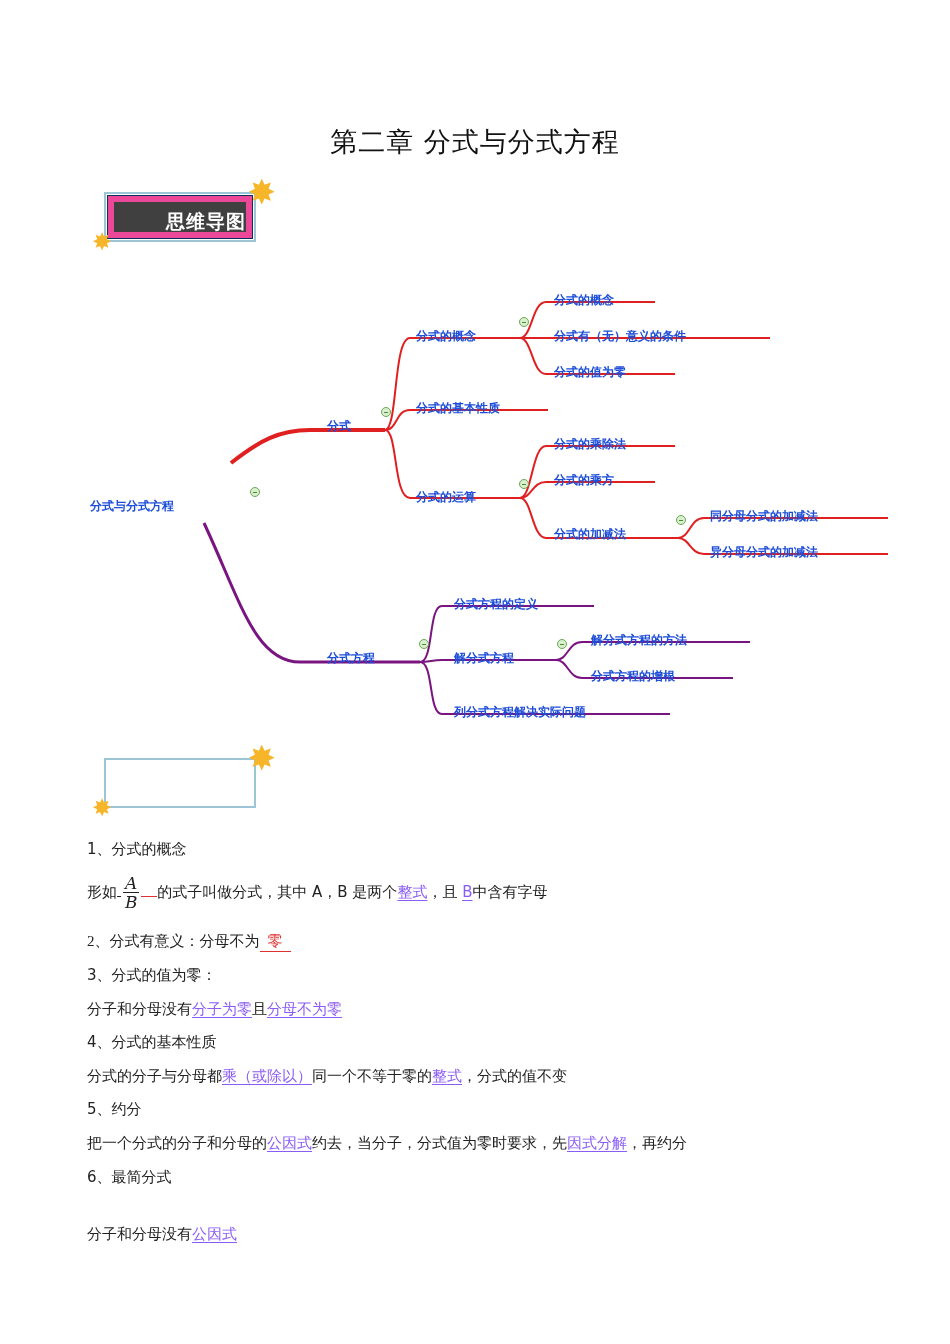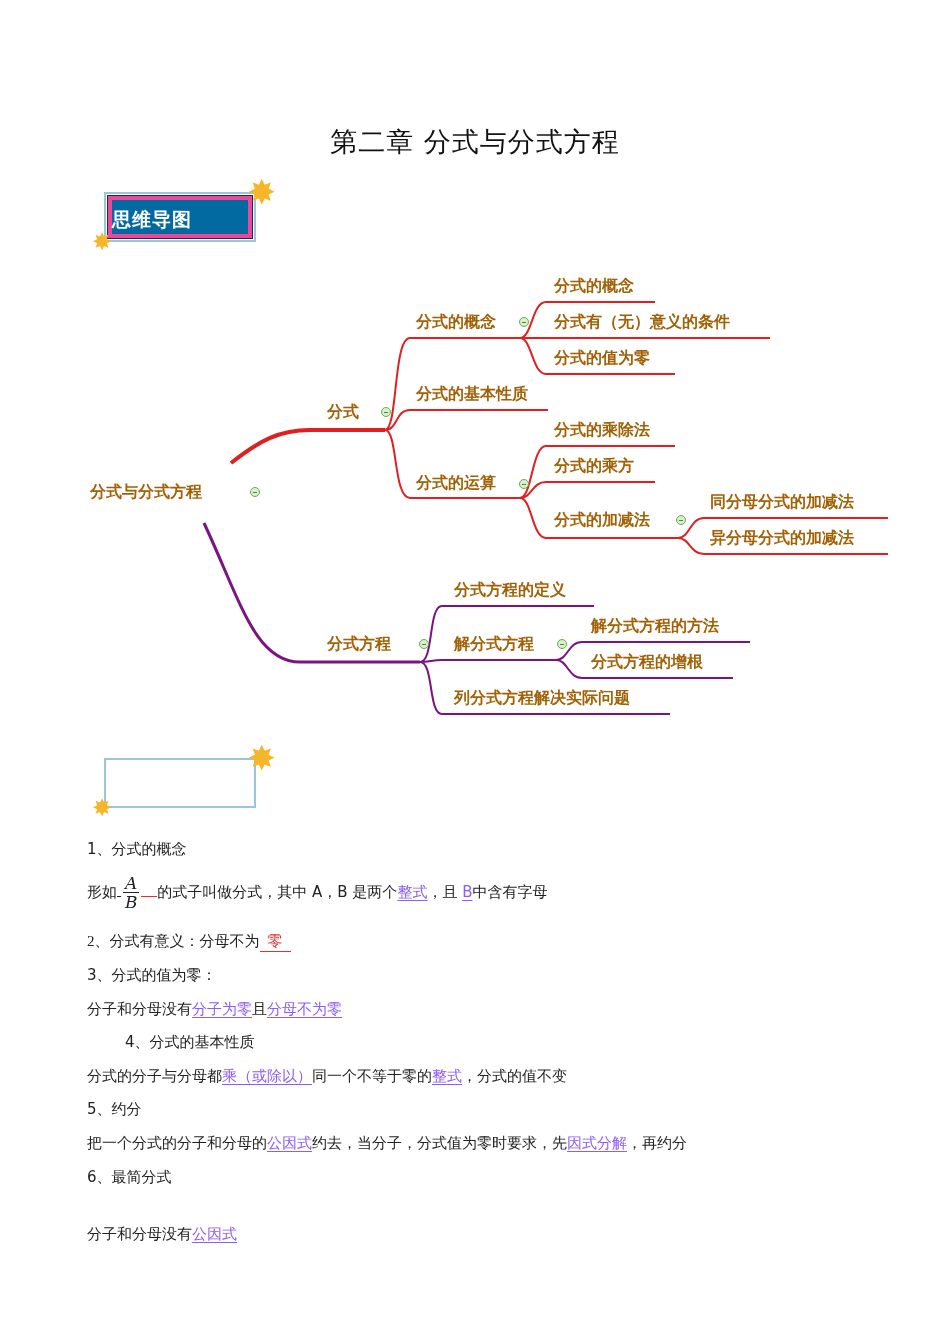--- a/index.html
+++ b/index.html
@@ -4,26 +4,26 @@
 <style>
   html, body { margin:0; padding:0; background:#ffffff; }
   body { width:950px; height:1344px; position:relative; overflow:hidden;
          font-family:"DejaVu Sans","Liberation Sans",sans-serif; color:#222; }
   .title { position:absolute; left:0; width:950px; top:124px; text-align:center;
            font-size:27px; color:#111; letter-spacing:1px; }
   .badge { position:absolute; width:158px; height:48px; }
   .badge .frame { position:absolute; left:0; top:0; width:152px; height:50px;
         border:2px solid #9cc6d6; box-sizing:border-box; background:#fff; }
   .badge .inner { position:absolute; left:4px; top:4px; width:144px; height:42px;
-        background:#0369a1; border:4px solid #ec4899; outline:1px solid #0f2d5e; box-sizing:border-box;
-        color:#fff; font-weight:bold; font-size:19px; text-align:left; line-height:38px; letter-spacing:1px; }
+        background:#404040; border:6px solid #ec4899; outline:1px solid #0f2d5e; box-sizing:border-box;
+        color:#fff; font-weight:bold; font-size:19px; text-align:right; line-height:38px; letter-spacing:1px; }
   .badge .star1 { position:absolute; right:-14px; top:-20px; font-size:34px; color:#f7b52a; }
   .badge .star2 { position:absolute; left:-12px; bottom:-16px; font-size:24px; color:#f7b52a; }
   .mm { position:absolute; left:0; top:0; width:950px; height:740px; }
-  .node { position:absolute; font-weight:bold; font-size:16px; color:#a16207; white-space:nowrap; }
+  .node { position:absolute; font-weight:bold; font-size:12px; color:#1d4ed8; white-space:nowrap;margin-top:16px; }
   .coll { position:absolute; width:10px; height:10px; border-radius:50%;
           border:1px solid #6aa84f; background:#d9efcf; box-sizing:border-box; }
   .coll::after { content:""; position:absolute; left:2px; right:2px; top:4px; height:1px; background:#4d8a35; }
   .kl { position:absolute; left:87px; font-size:15px; color:#222; white-space:nowrap; }
   .red { color:#8b5cf6; text-decoration:underline; text-underline-offset:3px; }
   .frac { display:inline-block; vertical-align:middle; text-align:center; font-family:"DejaVu Serif",serif;
           font-style:italic; font-size:17px; line-height:18px; margin:0 2px; }
   .frac .num { border-bottom:1px solid #222; padding:0 2px; display:block; }
   .frac .den { display:block; }
   .blank { display:inline-block; border-bottom:1px solid #e03030; color:#e03030; }
@@ -113,21 +113,21 @@
 <div class="kl" style="top:874px;">
   <span>形如</span><span class="blank" style="width:4px;border-color:#222;"></span><span class="frac"><span class="num">A</span><span class="den">B</span></span><span class="blank" style="width:16px;"></span><span>的式子叫做分式，其中 A，B 是两个</span><span class="red">整式</span><span>，且</span> <span class="red">B</span><span>中含有字母</span>
 </div>
 <div class="kl" style="top:932px;font-family:Liberation Serif, serif;">
   <span>2、分式有意义：分母不为</span><span class="blank" style="padding:0 8px;">零</span>
 </div>
 <div class="kl" style="top:966px;">3、分式的值为零：</div>
 <div class="kl" style="top:1000px;">
   <span>分子和分母没有</span><span class="red">分子为零</span><span>且</span><span class="red">分母不为零</span>
 </div>
-<div class="kl" style="top:1033px;margin-left:38px;">4、分式的基本性质</div>
+<div class="kl" style="top:1033px;">4、分式的基本性质</div>
 <div class="kl" style="top:1067px;">
   <span>分式的分子与分母都</span><span class="red">乘（或除以）</span><span>同一个不等于零的</span><span class="red">整式</span><span>，分式的值不变</span>
 </div>
 <div class="kl" style="top:1100px;">5、约分</div>
 <div class="kl" style="top:1134px;">
   <span>把一个分式的分子和分母的</span><span class="red">公因式</span><span>约去，当分子，分式值为零时要求，先</span><span class="red">因式分解</span><span>，再约分</span>
 </div>
 <div class="kl" style="top:1168px;">6、最简分式</div>
 <div class="kl" style="top:1201px;margin-top:24px;">
   <span>分子和分母没有</span><span class="red">公因式</span>

